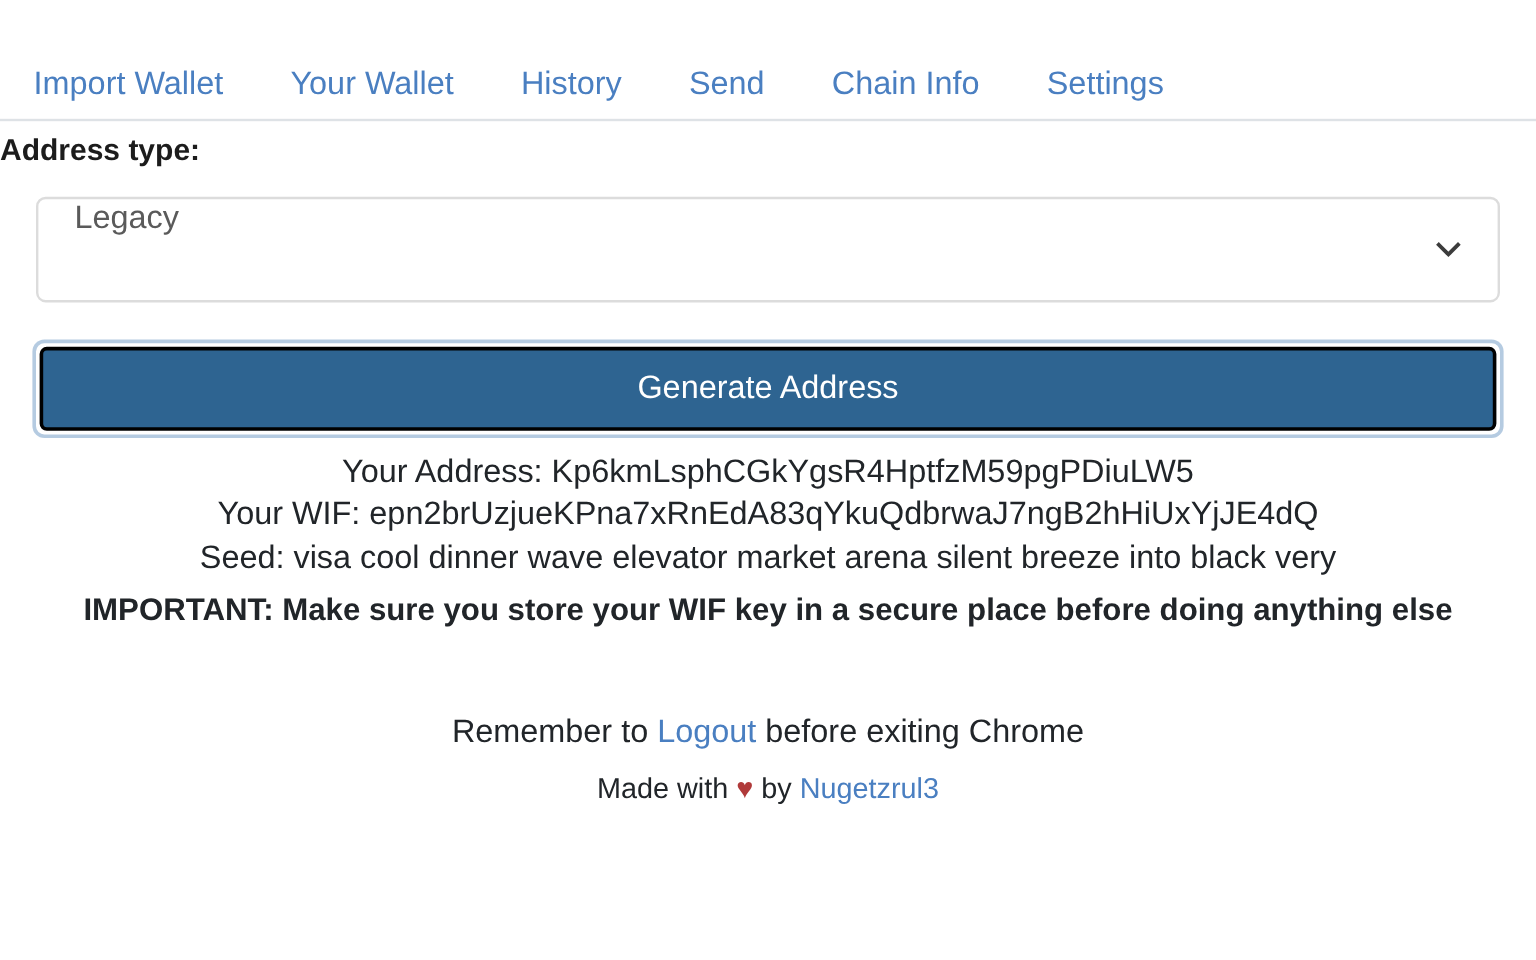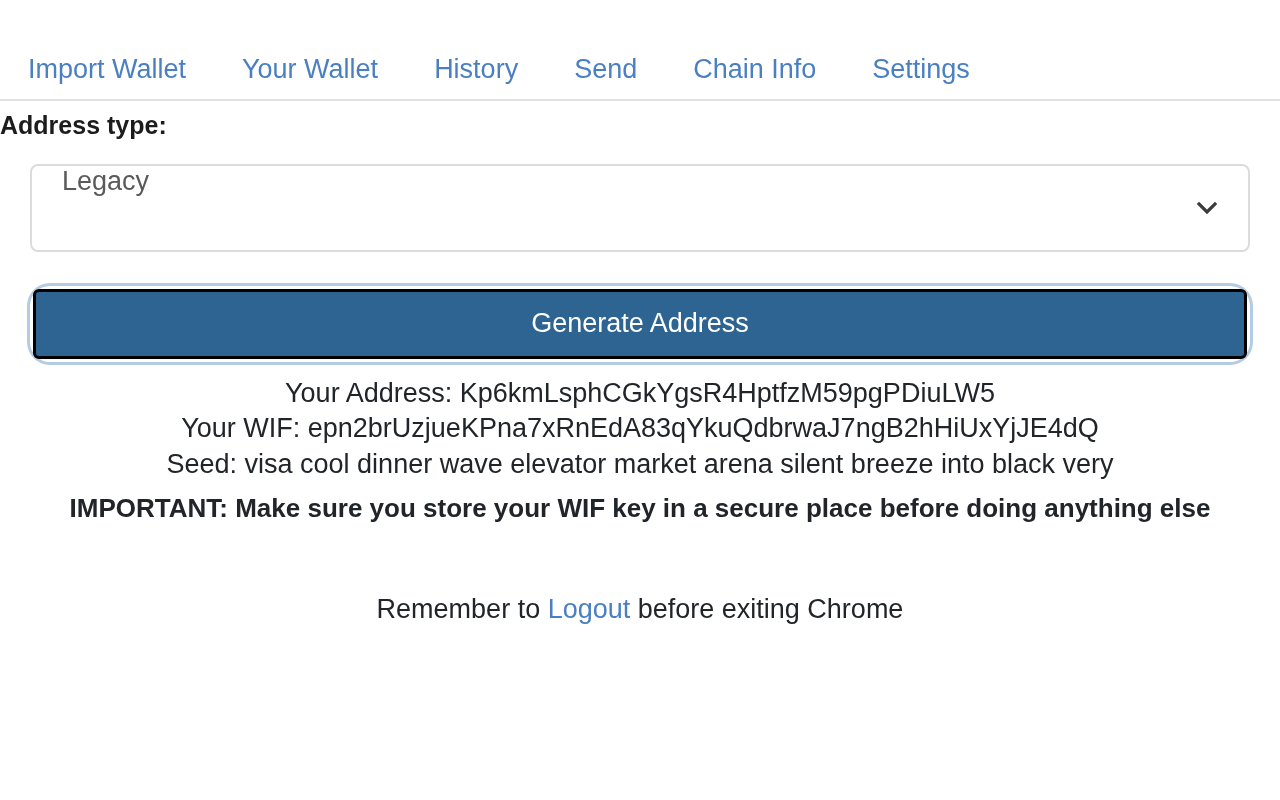--- a/index.html
+++ b/index.html
@@ -94,21 +94,21 @@
     top: 50%;
     transform: translateY(-50%);
     width: 22px;
     height: 22px;
     pointer-events: none;
   }
 
   .btn-wrap {
     margin: 34px 30px 0 30px;
     padding: 3px;
-    border-radius: 20px;
+    border-radius: 7px;
     box-shadow: 0 0 0 3px rgba(120,160,200,0.55);
     background: #ffffff;
     box-sizing: border-box;
   }
 
   .btn-generate {
     display: block;
     width: 100%;
     box-sizing: border-box;
     height: 70px;
@@ -217,16 +217,19 @@
       <div class="result-line">Your Address: Kp6kmLsphCGkYgsR4HptfzM59pgPDiuLW5</div>
       <div class="result-line">Your WIF: epn2brUzjueKPna7xRnEdA83qYkuQdbrwaJ7ngB2hHiUxYjJE4dQ</div>
       <div class="result-line">Seed: visa cool dinner wave elevator market arena silent breeze into black very</div>
       <div class="result-line important">IMPORTANT: Make sure you store your WIF key in a secure place before doing anything else</div>
     </div>
 
     <div class="footer">
       <div class="footer-line">
         <span>Remember to </span><a class="link">Logout</a><span> before exiting Chrome</span>
       </div>
+      <div class="footer-line small">
+        <span>Made with </span><span class="heart">♥</span><span> by </span><a class="link">Nugetzrul3</a>
+      </div>
     </div>
 
   </div>
 </div>
 
 </body></html>

